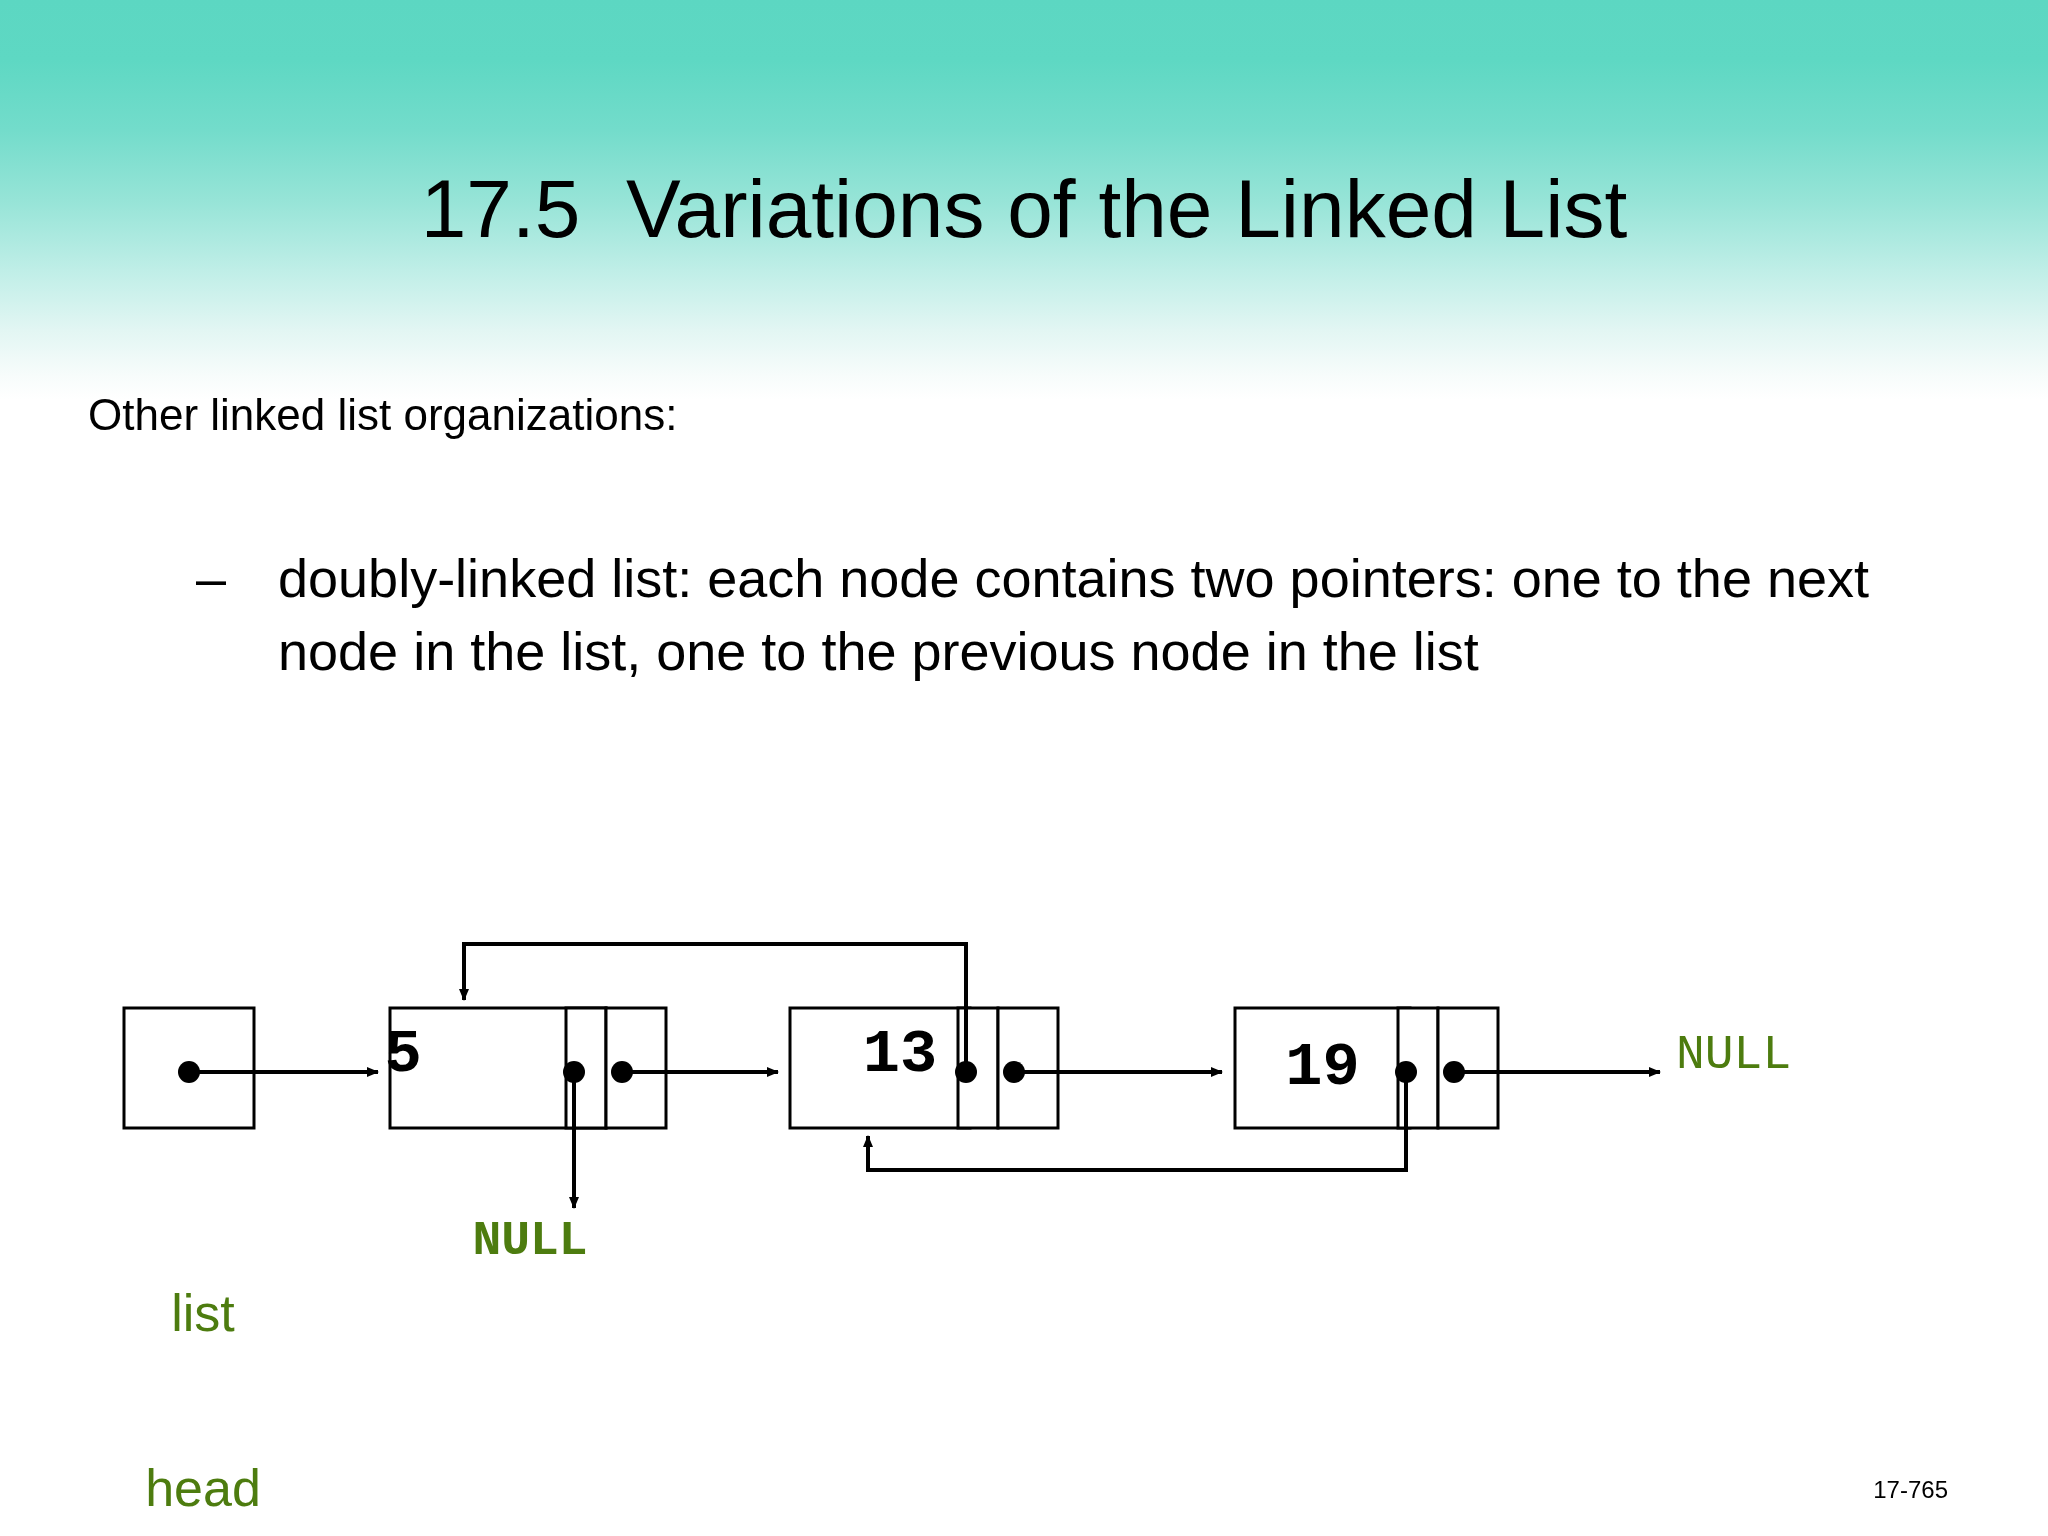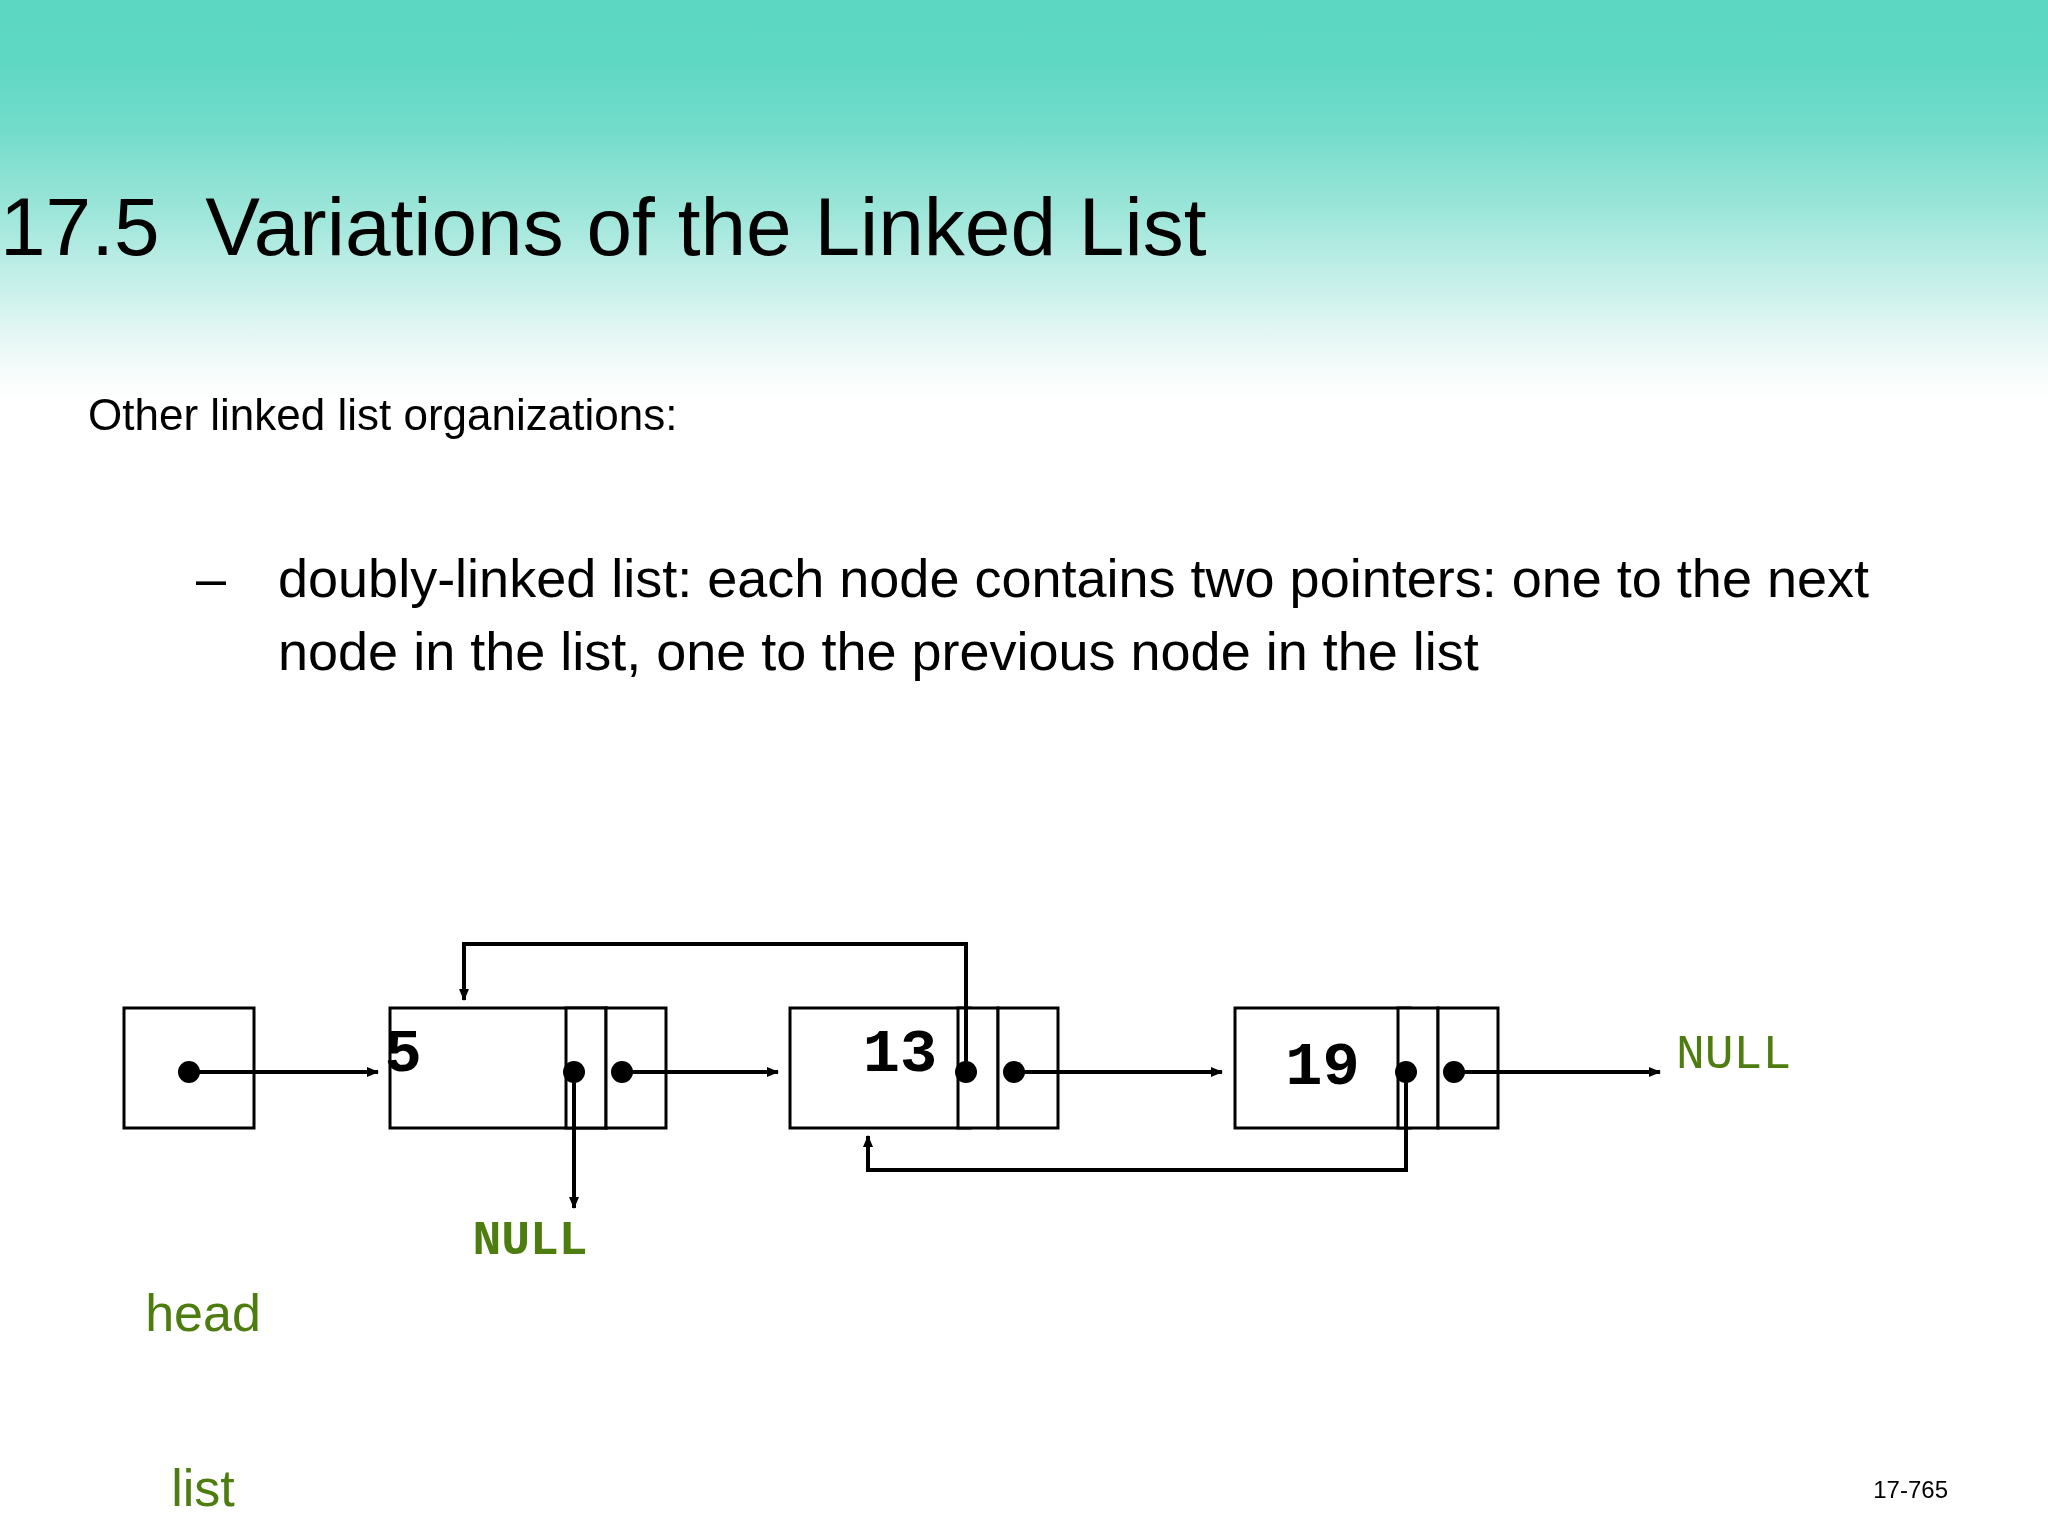--- a/index.html
+++ b/index.html
@@ -30,27 +30,27 @@
         #e2f6f3 330px,
         #f7fcfb 375px,
         #ffffff 400px);
   }
   
   #slide-title {
     position: absolute;
     left: 0;
     top: 168px;
     width: 2048px;
+    text-align: center;
     font-size: 82px;
     line-height: 1.0;
     color: #000000;
     font-family: "Liberation Sans", sans-serif;
     letter-spacing: 0px;
     white-space: pre;
-    margin-top: 18px;
   }
   
   #lead-line {
     position: absolute;
     left: 88px;
     top: 392px;
     font-size: 44px;
     line-height: 1.05;
     color: #000000;
   }
@@ -199,22 +199,22 @@
       <path d="M1406,1072 L1406,1170 L868,1170 L868,1136" fill="none" stroke="#000000" stroke-width="4" marker-end="url(#arrowD)"></path>
 
       <line x1="1454" y1="1072" x2="1660" y2="1072" stroke="#000000" stroke-width="4" marker-end="url(#arrowR)"></line>
     </svg>
 
     <div class="node-value" id="value-5">5</div>
     <div class="node-value" id="value-13">13</div>
     <div class="node-value" id="value-19">19</div>
 
     <div class="dlabel" id="label-list-head">
+      <div>list</div>
       <div>head</div>
-      <div>list</div>
     </div>
 
     <div class="dlabel" id="label-null-bottom">NULL</div>
 
     <div class="dlabel" id="label-null-right">NULL</div>
   </div>
 
   <div id="page-number">17-765</div>
 </div>
 

